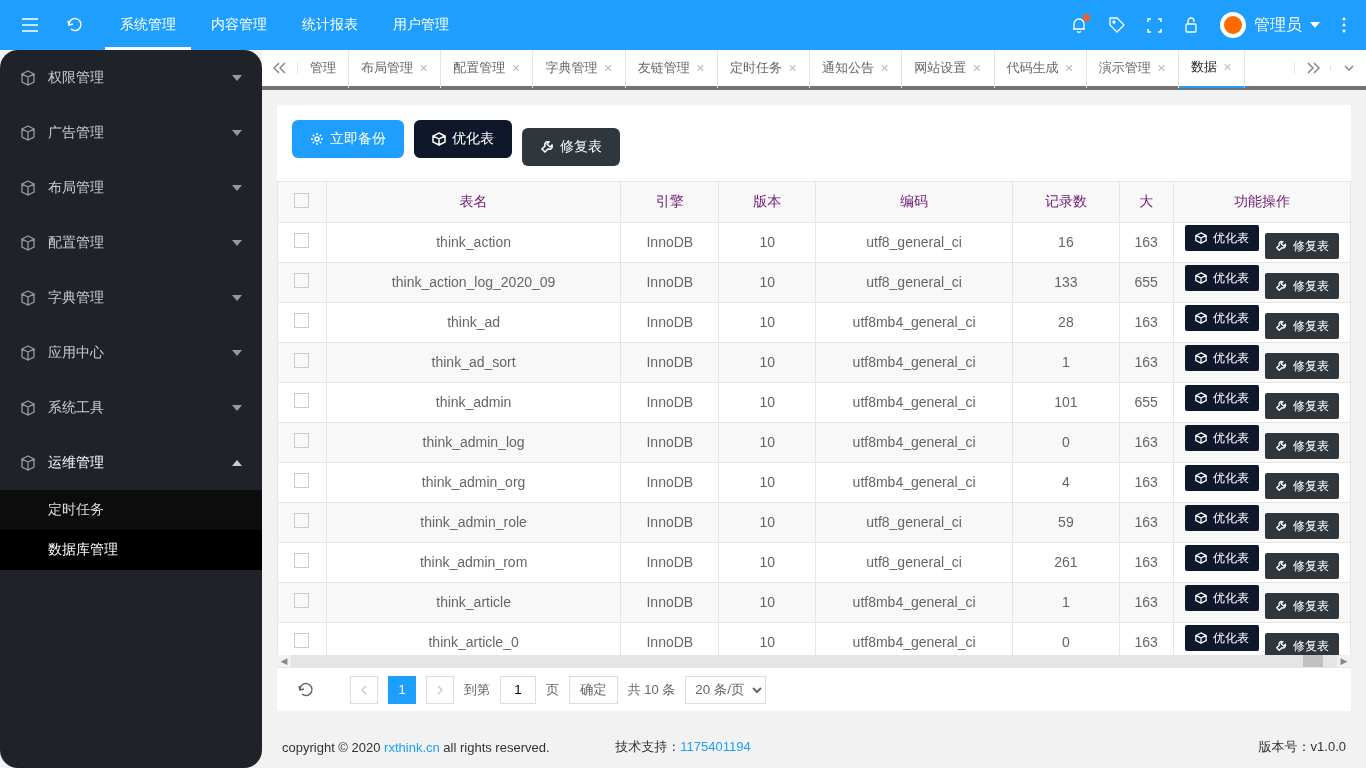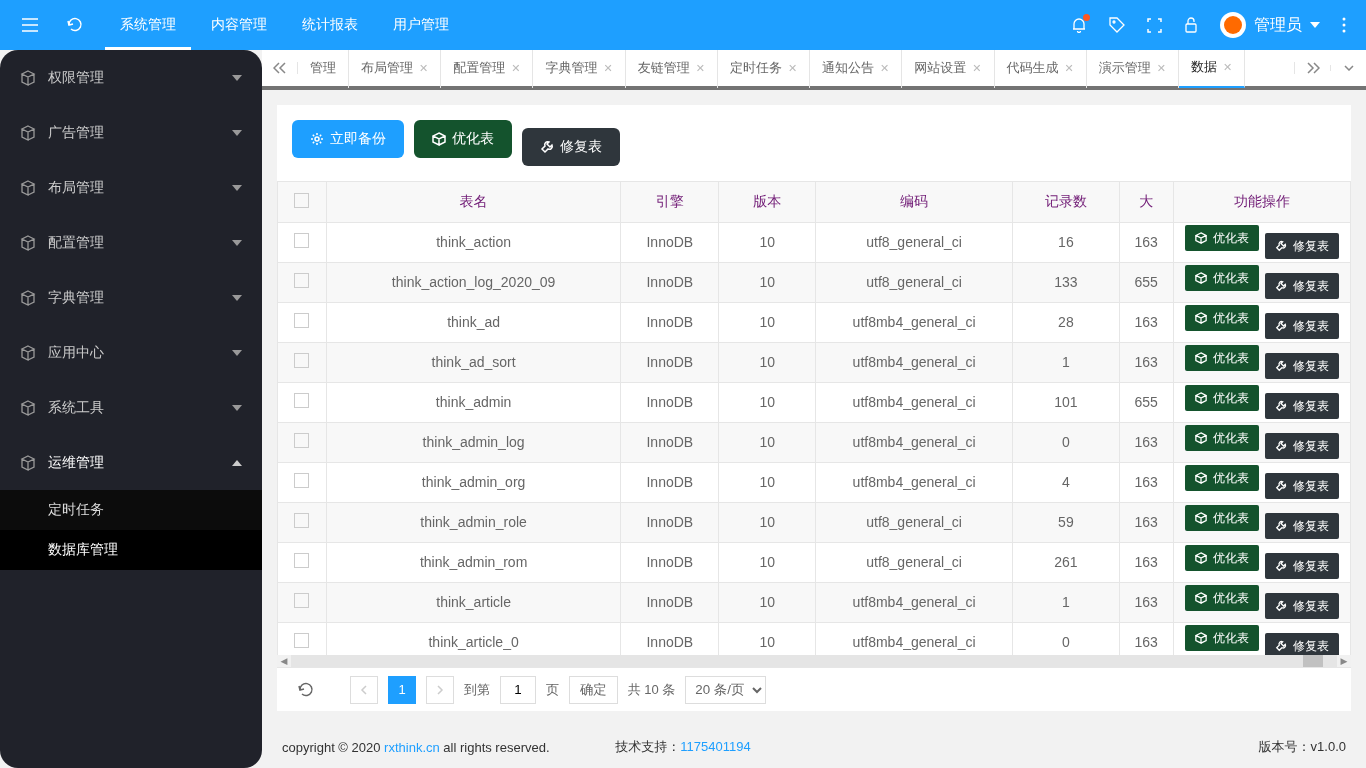--- a/index.html
+++ b/index.html
@@ -37,21 +37,21 @@
 .tab { padding: 0 12px; height: 40px; display: flex; align-items: center; gap: 6px; border-right: 1px solid #e5e5e5; cursor: pointer; font-size: 13px; color: #666; white-space: nowrap; }
 .tab.active { color: #222; border-bottom: 2px solid #1e9fff; }
 .tab-close { color: #bbb; font-size: 11px; }
 .tab-menu { width: 36px; display: flex; align-items: center; justify-content: center; cursor: pointer; border-left: 1px solid #e5e5e5; color: #666; }
 
 .content { flex: 1; padding: 15px; overflow: hidden; display: flex; flex-direction: column; }
 .card { background: #fff; flex: 1; display: flex; flex-direction: column; overflow: hidden; }
 .toolbar { padding: 15px; display: flex; gap: 10px; }
 .btn { height: 38px; padding: 4px 18px; border: none; border-radius: 6px; cursor: pointer; font-size: 14px; display: inline-flex; align-items: center; gap: 6px; color: #fff; }
 .btn-blue { background: #1e9fff; }
-.btn-yellow { background: #14532d; }
+.btn-yellow { background: #0f172a; }
 .btn-dark { background: #2f363c; margin-top: 8px; }
 .btn-sm { height: 26px; padding: 0 10px; font-size: 12px; border-radius: 2px; }
 
 .table-wrap { flex: 1; overflow: auto; border-top: 1px solid #e6e6e6; }
 .table { width: 100%; border-collapse: collapse; font-size: 14px; }
 .table th { background: #f8f8f8; color: #701a75; font-weight: normal; height: 40px; border: 1px solid #e6e6e6; border-top: none; text-align: center; }
 .table td { height: 40px; border: 1px solid #e6e6e6; text-align: center; color: #666; padding: 0 5px; }
 .table tr:nth-child(even) td { background: #f8f8f8; }
 .chk { width: 15px; height: 15px; border: 1px solid #ccc; display: inline-block; cursor: pointer; }
 .ops { display: flex; gap: 6px; justify-content: center; }

